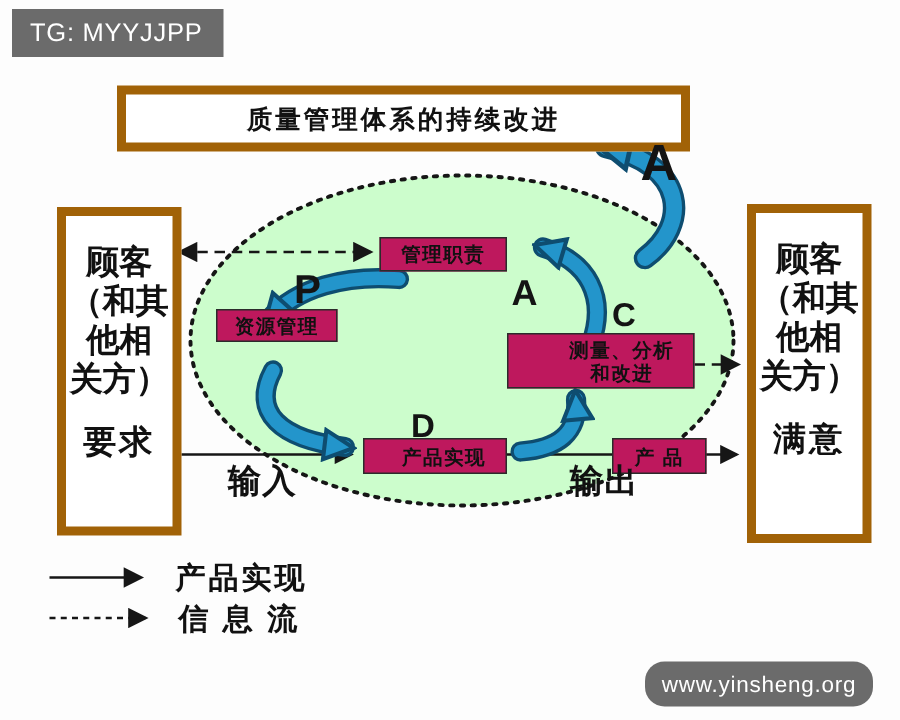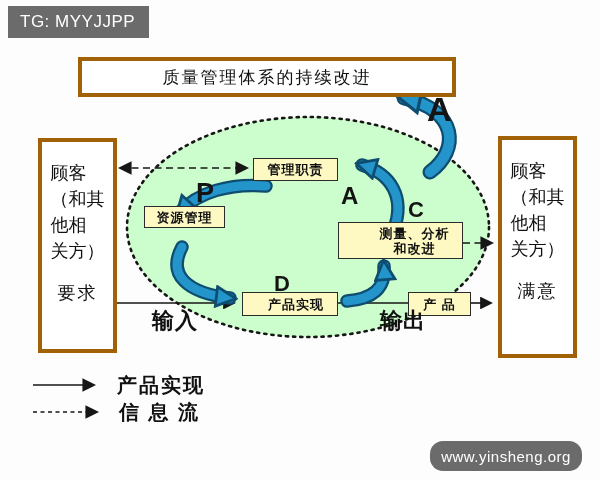--- a/index.html
+++ b/index.html
@@ -11,32 +11,32 @@
   }
   .abs{position:absolute;}
   svg.canvas{position:absolute;left:0;top:0;z-index:1;}
   .badge{
     background:#6b6b6b;color:#fff;display:flex;align-items:center;
     z-index:5;letter-spacing:.5px;
   }
   #tg-badge{left:8px;top:6px;width:129px;height:32px;font-size:17px;padding-left:12px;}
   #site-badge{left:430px;top:441px;width:152px;height:30px;font-size:15px;justify-content:center;border-radius:13px;}
   .outbox{
-    background:#fff;border:4px solid #a16207;z-index:3;
-    display:flex;flex-direction:column;align-items:center;
-    font-weight:normal;
+    background:#fff;border:6px solid #a16207;z-index:3;
+    display:flex;flex-direction:column;align-items:center;text-align:center;
+    font-weight:bold;
   }
   #title-box{left:78px;top:57px;width:370px;height:32px;justify-content:center;font-size:17px;letter-spacing:2px;}
-  .cust-box{width:71px;font-size:18px;line-height:26px;}
+  .cust-box{width:71px;font-size:22px;line-height:26px;}
   #left-box{left:38px;top:138px;height:207px;}
   #right-box{left:498px;top:136px;height:214px;}
   .cust-top{margin-top:18px;}
   .cust-bottom{margin-top:16px;letter-spacing:2px;}
   .node{
-    position:absolute;background:#fef9c3;border:1.5px solid #2b2b2b;z-index:3;
+    position:absolute;background:#be185d;border:1.5px solid #2b2b2b;z-index:3;
     display:flex;flex-direction:column;align-items:center;justify-content:center;
     font-size:13px;font-weight:600;text-align:center;line-height:15px;letter-spacing:1px;
   }
   #node-mgmt{left:253px;top:158px;width:83px;height:21px;}
   #node-res{left:144px;top:206px;width:79px;height:20px;}
   #node-meas{left:338px;top:222px;width:95px;height:35px;padding-left:28px;}
   #node-real{left:242px;top:292px;width:82px;height:22px;padding-left:12px;}
   #node-prod{left:408px;top:292px;width:61px;height:22px;}
   .cycle-letter{position:absolute;font-weight:bold;z-index:4;color:#141414;}
   #letter-p{left:196px;top:178px;font-size:27px;}

